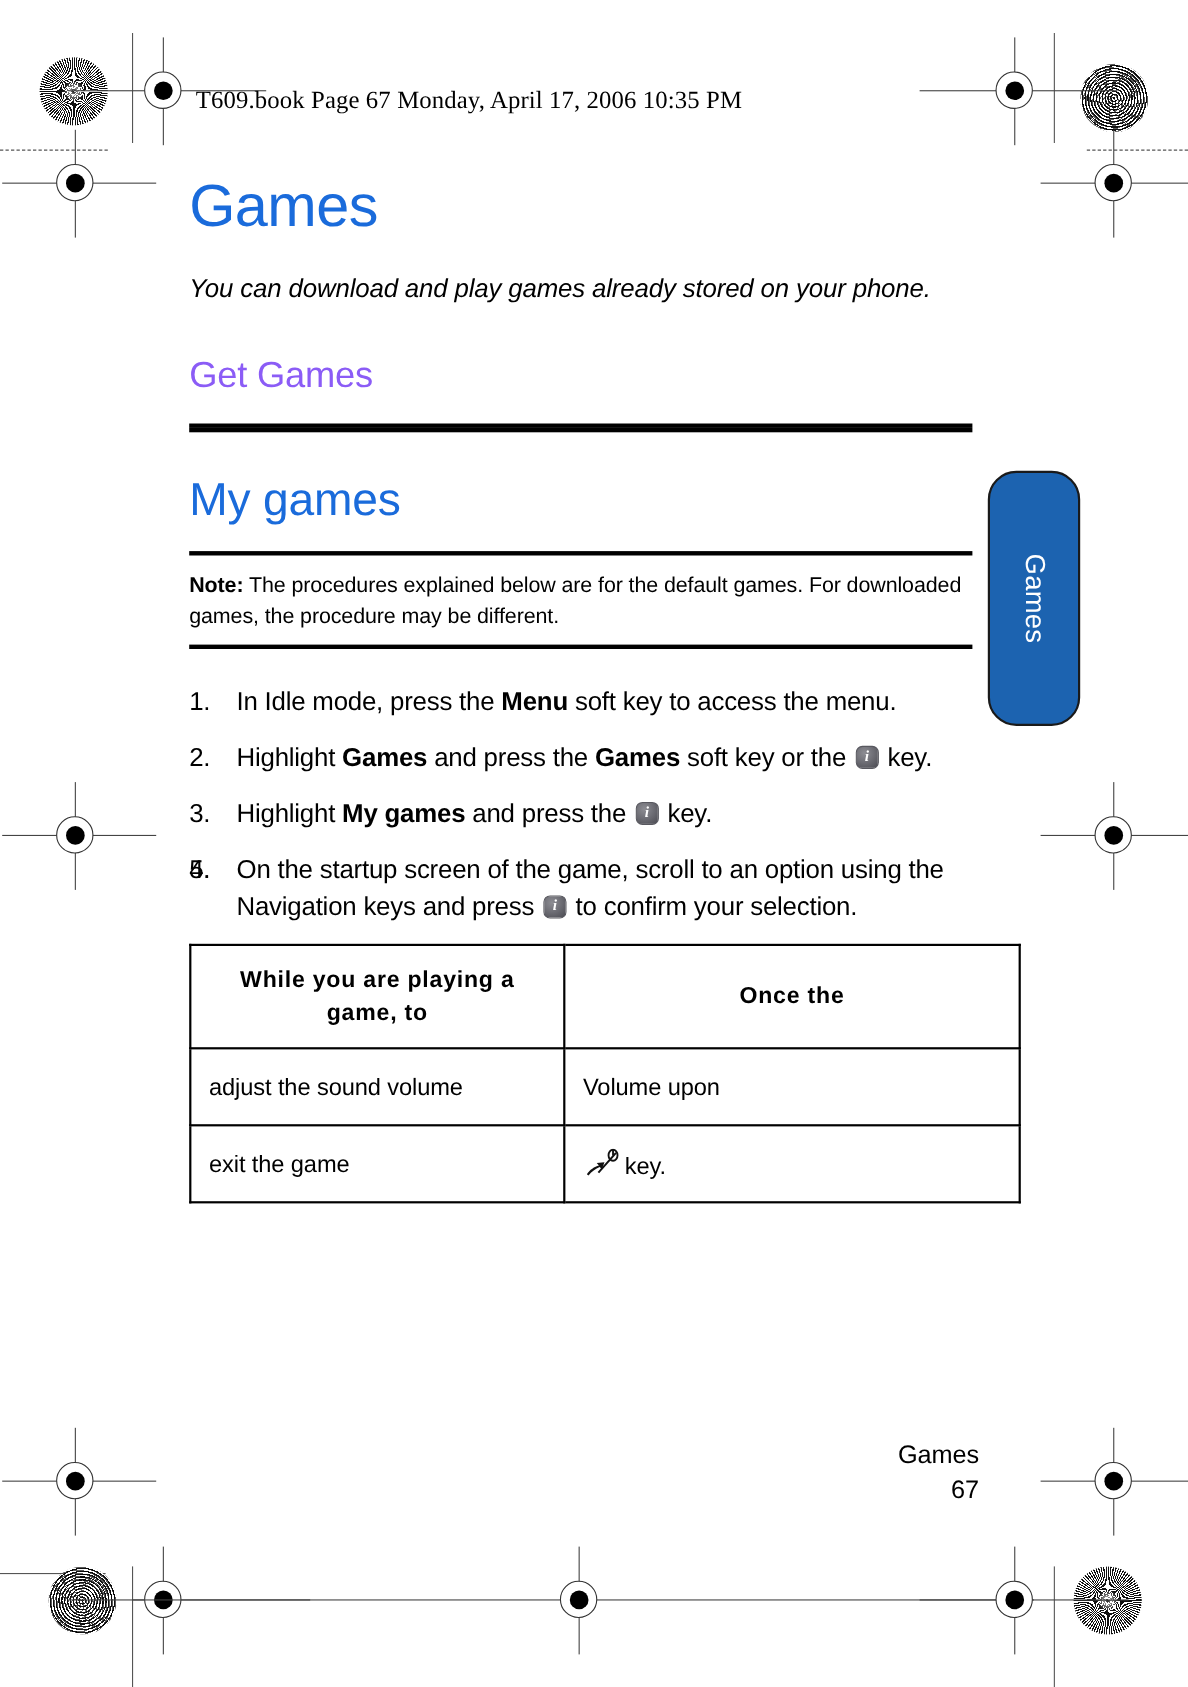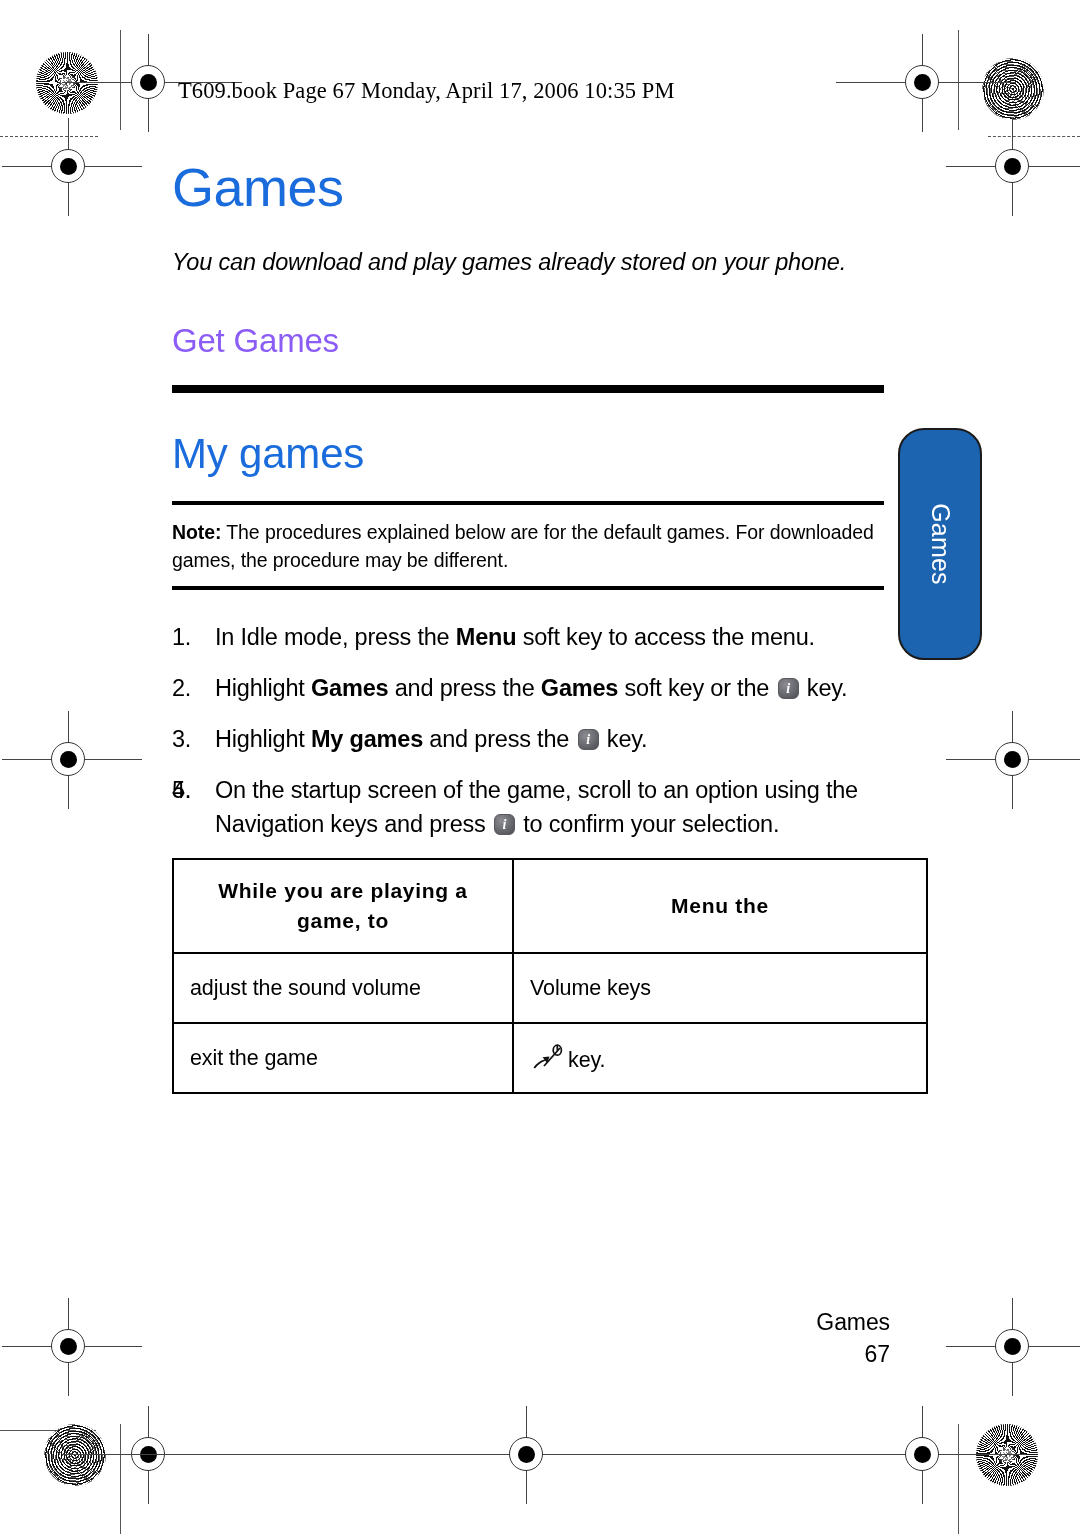--- a/index.html
+++ b/index.html
@@ -376,25 +376,25 @@
         <li><span class="num">2.</span><span>Highlight <b>Games</b> and press the <b>Games</b> soft key or the <span class="key-icon"></span> key.</span></li>
         <li><span class="num">3.</span><span>Highlight <b>My games</b> and press the <span class="key-icon"></span> key.</span></li>
         <li><span class="num">4.</span></li>
         <li><span class="num">5.</span><span>On the startup screen of the game, scroll to an option using the Navigation keys and press <span class="key-icon"></span> to confirm your selection.</span></li>
       </ol>
 
     <table class="keytable" style="margin-top:10px;">
       <tbody id="keytable-body">
           <tr class="head">
             <td class="c1">While you are playing a game, to</td>
-            <td class="c2">Menu the</td>
+            <td class="c2">Once the</td>
           </tr>
           <tr class="row">
             <td class="c1">adjust the sound volume</td>
-            <td class="c2">Volume keys</td>
+            <td class="c2">Volume upon</td>
           </tr>
           <tr class="row">
             <td class="c1">exit the game</td>
             <td class="c2"><span class="endcall-icon"><svg viewBox="0 0 34 28" width="34" height="28" aria-hidden="true">
                   <path d="M3.5 23.5 C6 19.5, 10.5 16.5, 14.5 15.5 L12.5 13.2 L19.5 12.6 L17.2 19 L15.2 16.8 C11.6 18.3, 7.6 21, 5 24.6 Z" fill="#111"></path>
                   <path d="M14 22 L30 4" stroke="#111" stroke-width="1.8" fill="none"></path>
                   <ellipse cx="27.3" cy="6.2" rx="4.1" ry="5" fill="none" stroke="#111" stroke-width="1.7"></ellipse>
                   <path d="M27.3 1.2 L27.3 6.4" stroke="#111" stroke-width="1.7"></path>
                 </svg></span>key.</td>
           </tr>

